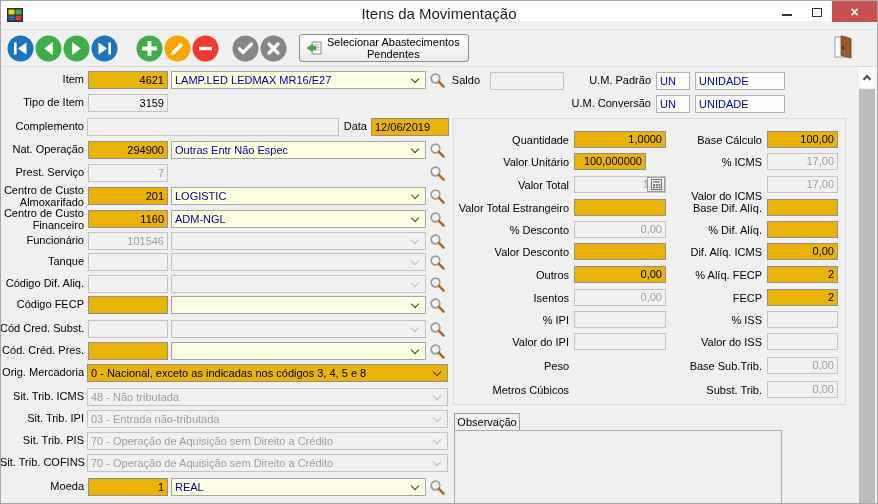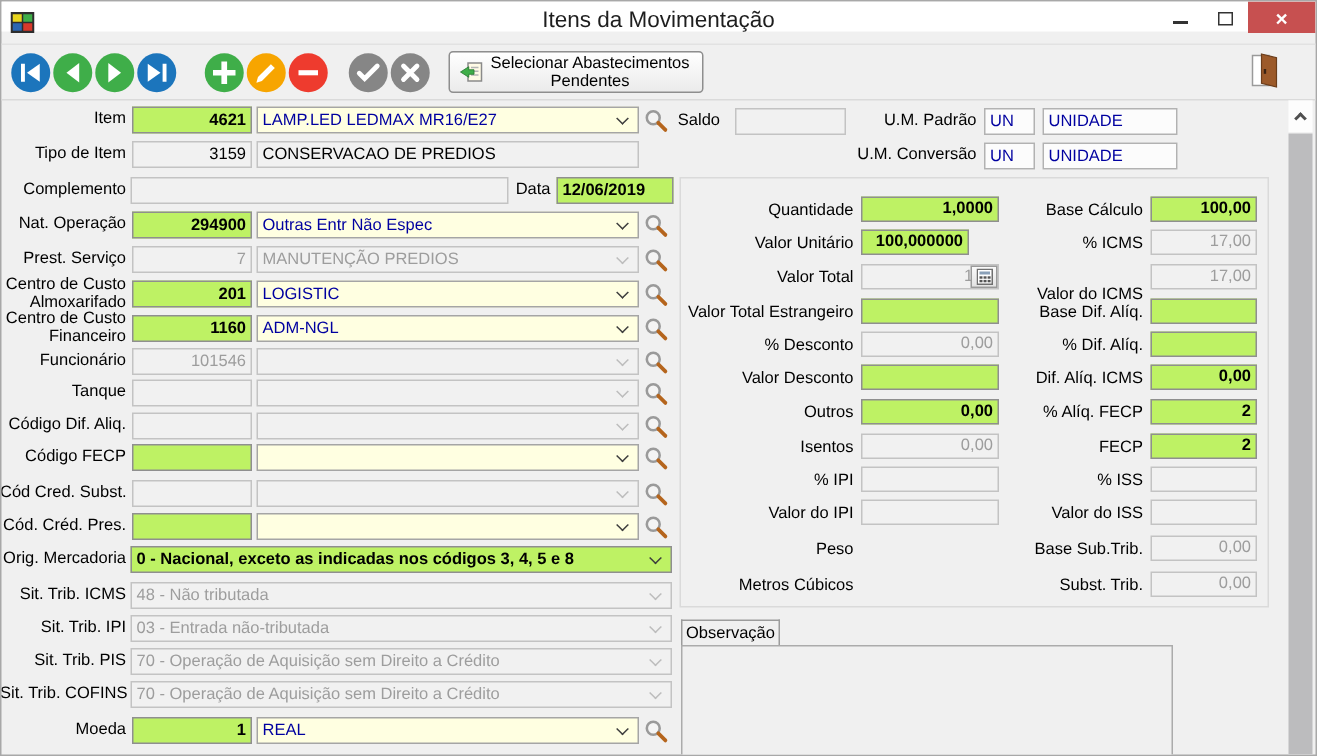--- a/index.html
+++ b/index.html
@@ -30,21 +30,21 @@
   .exit-btn{margin-left:auto;margin-right:24px;background:transparent;border:none;padding:0;cursor:pointer;height:26px;}
   
   .form-area{position:absolute;left:0;top:0;width:100%;height:100%;}
   .f-label{position:absolute;text-align:right;line-height:11.5px;transform:translateY(-50%);max-width:84px;}
   .nowrap{white-space:nowrap;}
   .a-label{position:absolute;text-align:right;line-height:12px;transform:translateY(-50%);white-space:nowrap;}
   .box{position:absolute;border:1px solid #a5a5a5;background:#fff;height:18px;line-height:16px;
        padding:0 3px;overflow:hidden;white-space:nowrap;}
   .h17{height:17px;line-height:15px;}
   .num{text-align:right;}
-  .ebox{background:#bef264;border-color:#8f8f8f;font-weight:bold;}
+  .ebox{background:#eab308;border-color:#8f8f8f;}
   .ybox{background:#ffffe1;border-color:#a5a5a5;color:#0000a0;}
   .dbox{background:#f1f1f1;border-color:#c3c3c3;}
   .muted{color:#9d9d9d;}
   .navy{color:#0000a0;}
   .chev{position:absolute;right:7px;top:4px;width:6px;height:6px;
         border-right:1.6px solid #3c3c3c;border-bottom:1.6px solid #3c3c3c;transform:rotate(45deg);}
   .chev.off{border-color:#bcbcbc;}
   .mag{position:absolute;width:17px;height:17px;cursor:pointer;background:transparent;border:none;padding:0;}
   .calc-btn{position:absolute;width:18px;height:15px;border:1px solid #9a9a9a;background:linear-gradient(#fafafa,#e3e3e3);
             padding:0;cursor:pointer;display:flex;align-items:center;justify-content:center;}
@@ -192,35 +192,33 @@
     </div>
   <span class="f-label nowrap" style="right: 793px; top: 79px;">Item</span>
       <span class="box num ebox" style="left: 87px; top: 70px; width: 80px;">4621</span>
       <div class="box ybox" style="left: 170px; top: 70px; width: 255px;"><span>LAMP.LED LEDMAX MR16/E27</span><span class="chev"></span></div>
       <button class="mag" style="left: 428px; top: 71px;"><svg width="17" height="17" viewBox="0 0 17 17">
           <circle cx="6.5" cy="6.5" r="4.3" fill="#ffffff" fill-opacity="0.3" stroke="#9a9a9a" stroke-width="1.7"></circle>
           <line x1="9.9" y1="9.9" x2="14.6" y2="14.6" stroke="#b5651d" stroke-width="2.5" stroke-linecap="round"></line>
         </svg></button>
       <span class="f-label nowrap" style="right: 793px; top: 102px;">Tipo de Item</span>
       <span class="box num dbox" style="left: 87px; top: 93px; width: 80px;">3159</span>
-      <div class="box dbox" style="left: 170px; top: 93px; width: 255px;"><span>CONSERVACAO DE PREDIOS</span></div>
       <span class="f-label nowrap" style="right: 793px; top: 126px;">Complemento</span>
       <span class="box dbox" style="left: 86px; top: 117px; width: 252px;"></span>
       <span class="f-label nowrap" style="right: 510px; top: 126px;">Data</span>
       <span class="box ebox" style="left: 370px; top: 117px; width: 78px;">12/06/2019</span>
       <span class="f-label nowrap" style="right: 793px; top: 149px;">Nat. Operação</span>
       <span class="box num ebox" style="left: 87px; top: 140px; width: 80px;">294900</span>
       <div class="box ybox" style="left: 170px; top: 140px; width: 255px;"><span>Outras Entr Não Espec</span><span class="chev"></span></div>
       <button class="mag" style="left: 428px; top: 141px;"><svg width="17" height="17" viewBox="0 0 17 17">
           <circle cx="6.5" cy="6.5" r="4.3" fill="#ffffff" fill-opacity="0.3" stroke="#9a9a9a" stroke-width="1.7"></circle>
           <line x1="9.9" y1="9.9" x2="14.6" y2="14.6" stroke="#b5651d" stroke-width="2.5" stroke-linecap="round"></line>
         </svg></button>
       <span class="f-label nowrap" style="right: 793px; top: 172px;">Prest. Serviço</span>
       <span class="box num dbox muted" style="left: 87px; top: 163px; width: 80px;">7</span>
-      <div class="box dbox muted" style="left: 170px; top: 163px; width: 255px;"><span>MANUTENÇÃO PREDIOS</span><span class="chev off"></span></div>
       <button class="mag" style="left: 428px; top: 164px;"><svg width="17" height="17" viewBox="0 0 17 17">
           <circle cx="6.5" cy="6.5" r="4.3" fill="#ffffff" fill-opacity="0.3" stroke="#9a9a9a" stroke-width="1.7"></circle>
           <line x1="9.9" y1="9.9" x2="14.6" y2="14.6" stroke="#b5651d" stroke-width="2.5" stroke-linecap="round"></line>
         </svg></button>
       <span class="f-label" style="right: 793px; top: 195px;">Centro de Custo Almoxarifado</span>
       <span class="box num ebox" style="left: 87px; top: 186px; width: 80px;">201</span>
       <div class="box ybox" style="left: 170px; top: 186px; width: 255px;"><span>LOGISTIC</span><span class="chev"></span></div>
       <button class="mag" style="left: 428px; top: 187px;"><svg width="17" height="17" viewBox="0 0 17 17">
           <circle cx="6.5" cy="6.5" r="4.3" fill="#ffffff" fill-opacity="0.3" stroke="#9a9a9a" stroke-width="1.7"></circle>
           <line x1="9.9" y1="9.9" x2="14.6" y2="14.6" stroke="#b5651d" stroke-width="2.5" stroke-linecap="round"></line>

